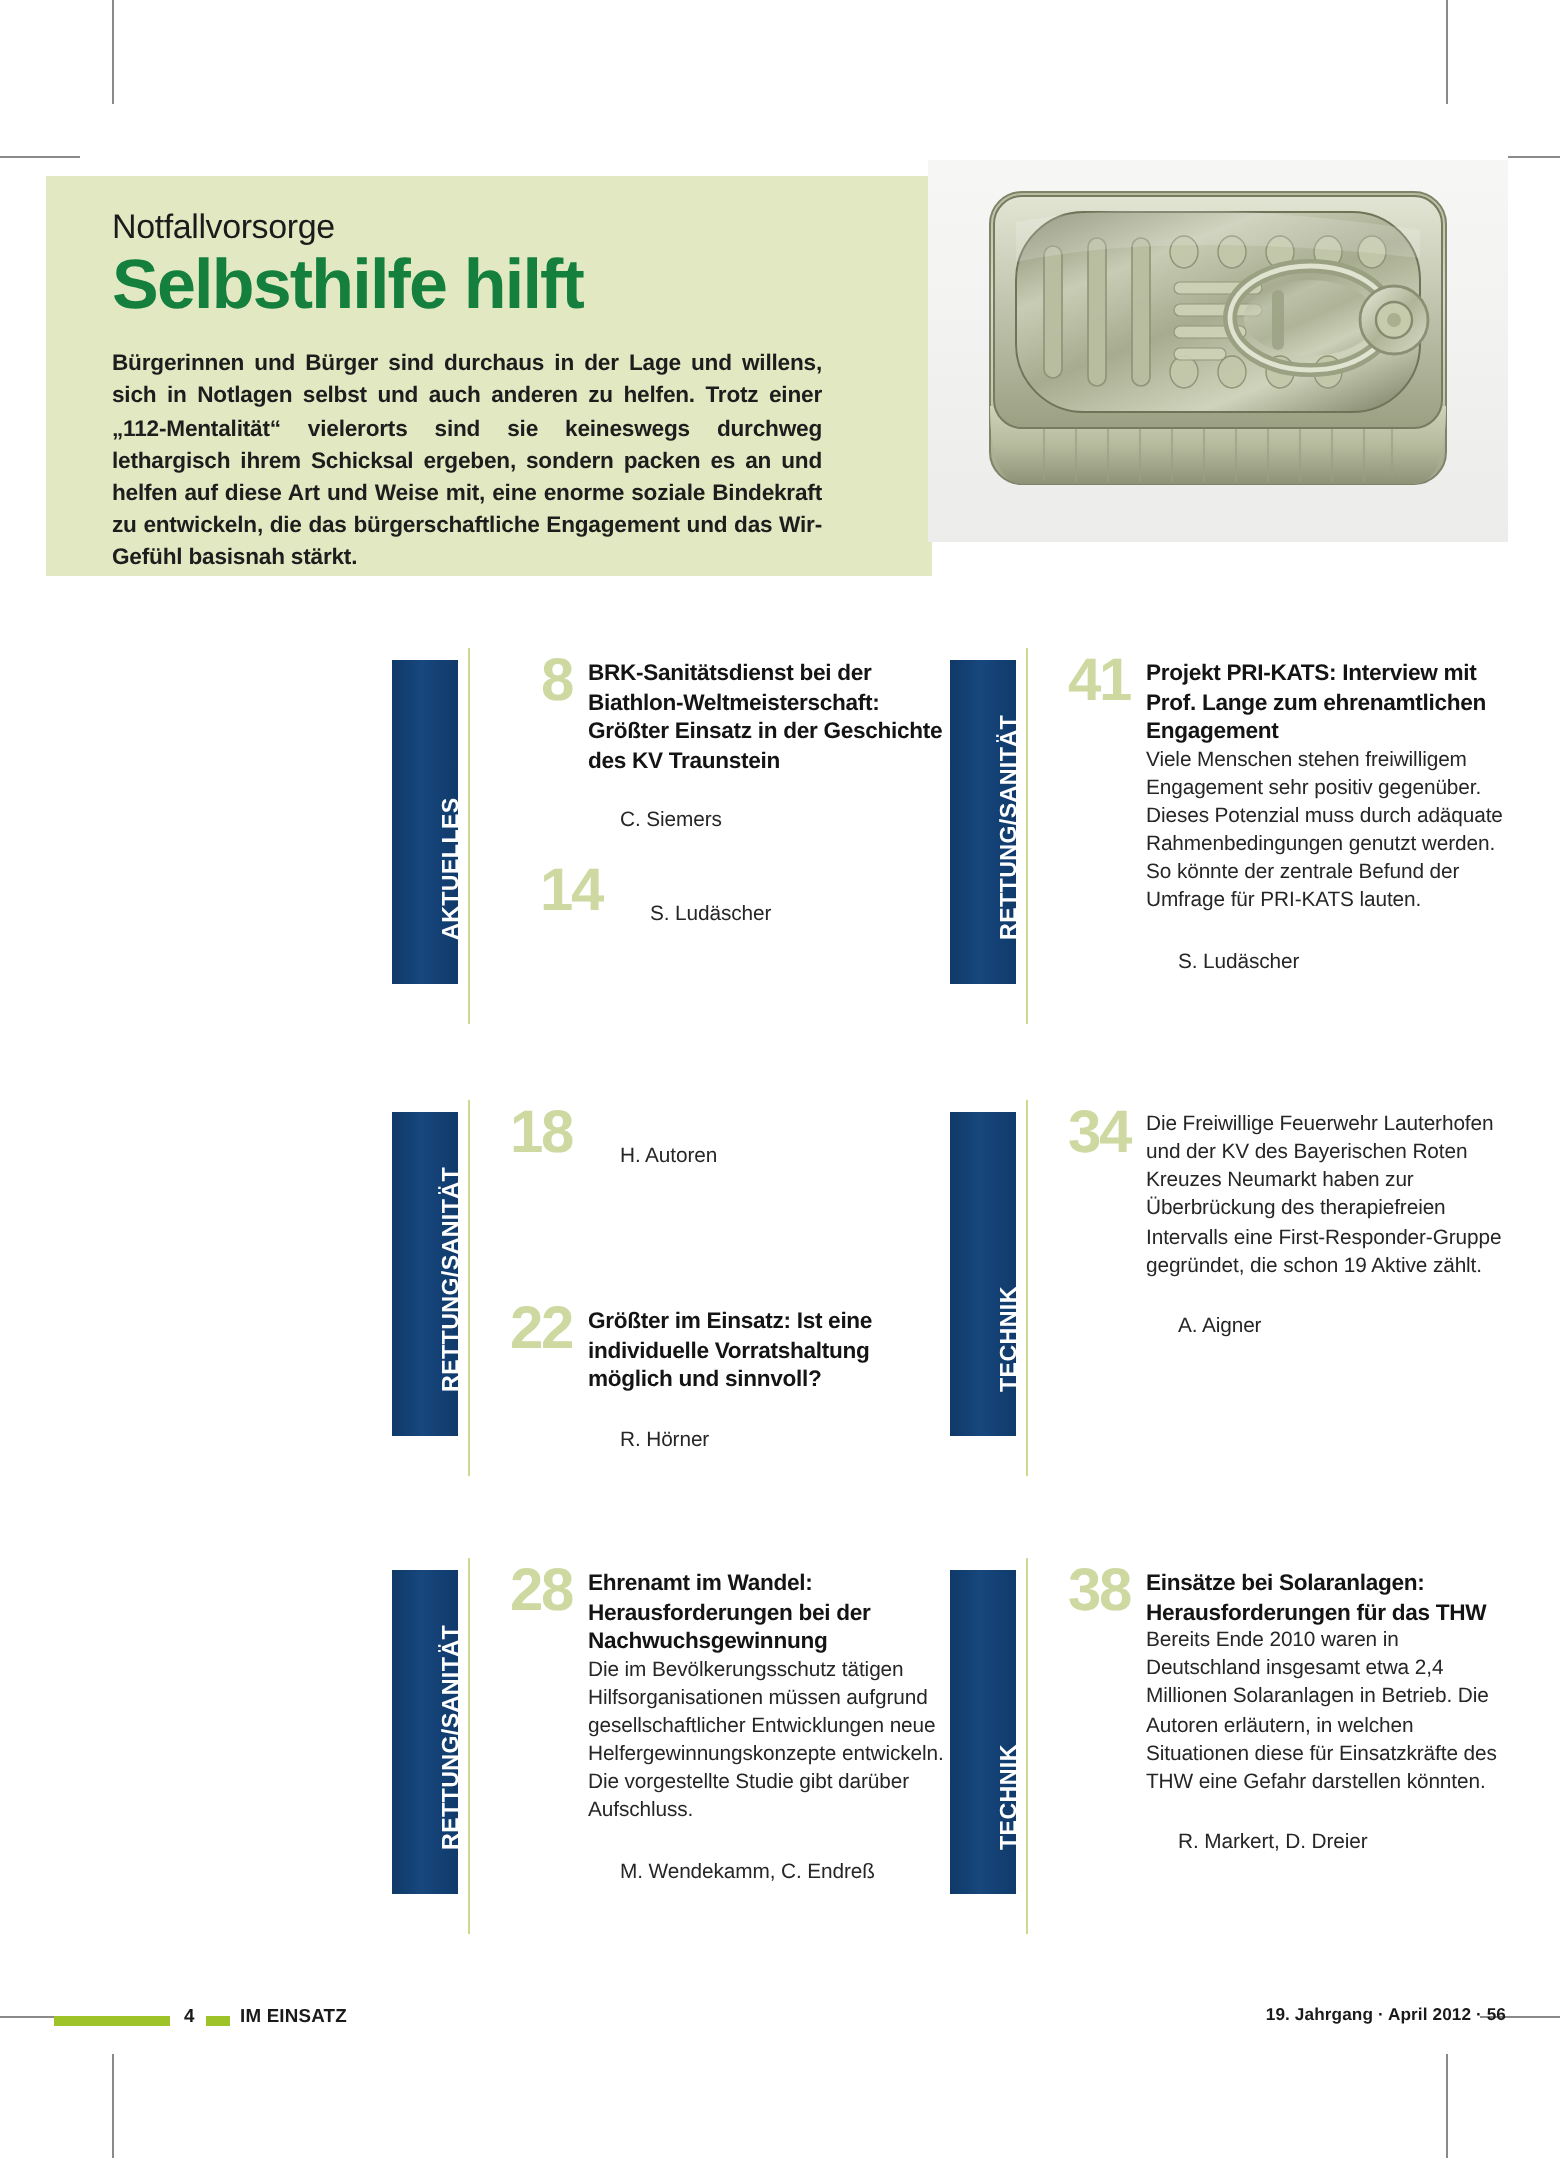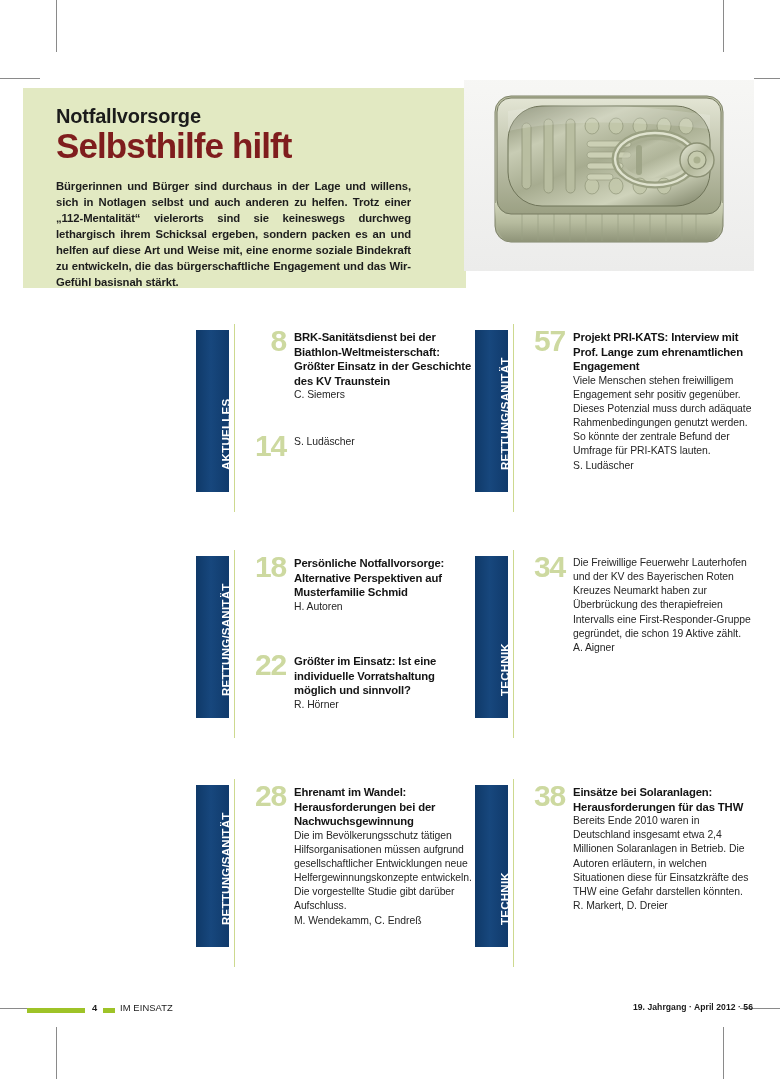--- a/index.html
+++ b/index.html
@@ -38,32 +38,32 @@
     left: 23px;
     top: 88px;
     width: 443px;
     height: 200px;
     background: #e2e9c2;
   }
   .header-inner {
     padding: 17px 22px 0 33px;
   }
   .kicker {
-    font-size: 20px;
-    font-weight: 700;
+    font-size: 17px;
+    font-weight: 400;
     letter-spacing: -0.2px;
     color: #1b1b1b;
     line-height: 1.1;
     margin: 0 0 1px 0;
   }
   .headline {
     font-size: 35px;
     font-weight: 700;
     letter-spacing: -0.9px;
-    color: #7f1d1d;
+    color: #15803d;
     line-height: 1.05;
     margin: 0 0 13px 0;
   }
   .lede {
     font-size: 11.3px;
     line-height: 1.42;
     font-weight: 600;
     color: #1d1d1d;
     margin: 0;
     text-align: justify;
@@ -160,21 +160,21 @@
     line-height: 1.36;
     color: #262626;
     margin: 0;
     letter-spacing: -0.05px;
   }
   .author {
     font-size: 10.4px;
     font-weight: 400;
     line-height: 1.36;
     color: #262626;
-    margin: 0;
+    margin: 16px;
     letter-spacing: -0.05px;
   }
 
   
   .footer { position: absolute; left: 0; top: 0; width: 780px; }
   .foot-bar {
     position: absolute;
     left: 27px; top: 1008px;
     width: 58px; height: 5px;
     background: #9ec328;
@@ -186,21 +186,21 @@
   }
   .foot-dash {
     position: absolute;
     left: 103px; top: 1008px;
     width: 12px; height: 5px;
     background: #9ec328;
   }
   .foot-name {
     position: absolute;
     left: 120px; top: 1002px;
-    font-size: 9.4px; font-weight: 400; color: #1a1a1a;
+    font-size: 9.4px; font-weight: 700; color: #1a1a1a;
     letter-spacing: 0.1px;
   }
   .foot-right {
     position: absolute;
     right: 27px; top: 1002px;
     font-size: 8.6px; font-weight: 600; color: #1a1a1a;
     letter-spacing: 0.05px;
   }
 </style>
 </head>
@@ -331,40 +331,39 @@
       </div>
       <div class="green-rule" style="height: 188px; top: -6px;"></div>
       <div class="entries">
         <div class="entry" style="position: absolute; top: 0px; left: 0px; width: 240px;">
           <div class="num">8</div>
           <div class="entry-body">
             <p class="title">BRK-Sanitätsdienst bei der Biathlon-Weltmeisterschaft: Größter Einsatz in der Geschichte des KV Traunstein</p>
             <p class="author">C. Siemers</p>
           </div>
         </div>
-        <div class="entry" style="position: absolute; top: 105px; left: 0px; width: 240px;">
+        <div class="entry" style="position: absolute; top: 105px; left: 15px; width: 240px;">
           <div class="num">14</div>
           <div class="entry-body">
             <p class="author">S. Ludäscher</p>
           </div>
         </div>
       </div>
     </div>
     <div class="group" style="left: 196px; top: 556px; width: 240px; height: 162px;">
       <div class="rail" style="height: 162px;">
         <div class="rail-label">
           <span>RETTUNG/SANITÄT</span>
         </div>
       </div>
       <div class="green-rule" style="height: 188px; top: -6px;"></div>
       <div class="entries">
         <div class="entry" style="position: absolute; top: 0px; left: 0px; width: 240px;">
           <div class="num">18</div>
           <div class="entry-body">
-            <p class="title">Persönliche Notfallvorsorge: Alternative Perspektiven auf Musterfamilie Schmid</p>
             <p class="author">H. Autoren</p>
           </div>
         </div>
         <div class="entry" style="position: absolute; top: 98px; left: 0px; width: 240px;">
           <div class="num">22</div>
           <div class="entry-body">
             <p class="title">Größter im Einsatz: Ist eine individuelle Vorratshaltung möglich und sinnvoll?</p>
             <p class="author">R. Hörner</p>
           </div>
         </div>
@@ -390,21 +389,21 @@
     </div>
     <div class="group" style="left: 475px; top: 330px; width: 240px; height: 162px;">
       <div class="rail" style="height: 162px;">
         <div class="rail-label">
           <span>RETTUNG/SANITÄT</span>
         </div>
       </div>
       <div class="green-rule" style="height: 188px; top: -6px;"></div>
       <div class="entries">
         <div class="entry" style="position: absolute; top: 0px; left: 0px; width: 240px;">
-          <div class="num">57</div>
+          <div class="num">41</div>
           <div class="entry-body">
             <p class="title">Projekt PRI-KATS: Interview mit Prof. Lange zum ehrenamtlichen Engagement</p>
             <p class="blurb">Viele Menschen stehen freiwilligem Engagement sehr positiv gegenüber. Dieses Potenzial muss durch adäquate Rahmenbedingungen genutzt werden. So könnte der zentrale Befund der Umfrage für PRI-KATS lauten.</p>
             <p class="author">S. Ludäscher</p>
           </div>
         </div>
       </div>
     </div>
     <div class="group" style="left: 475px; top: 556px; width: 240px; height: 162px;">
       <div class="rail" style="height: 162px;">

